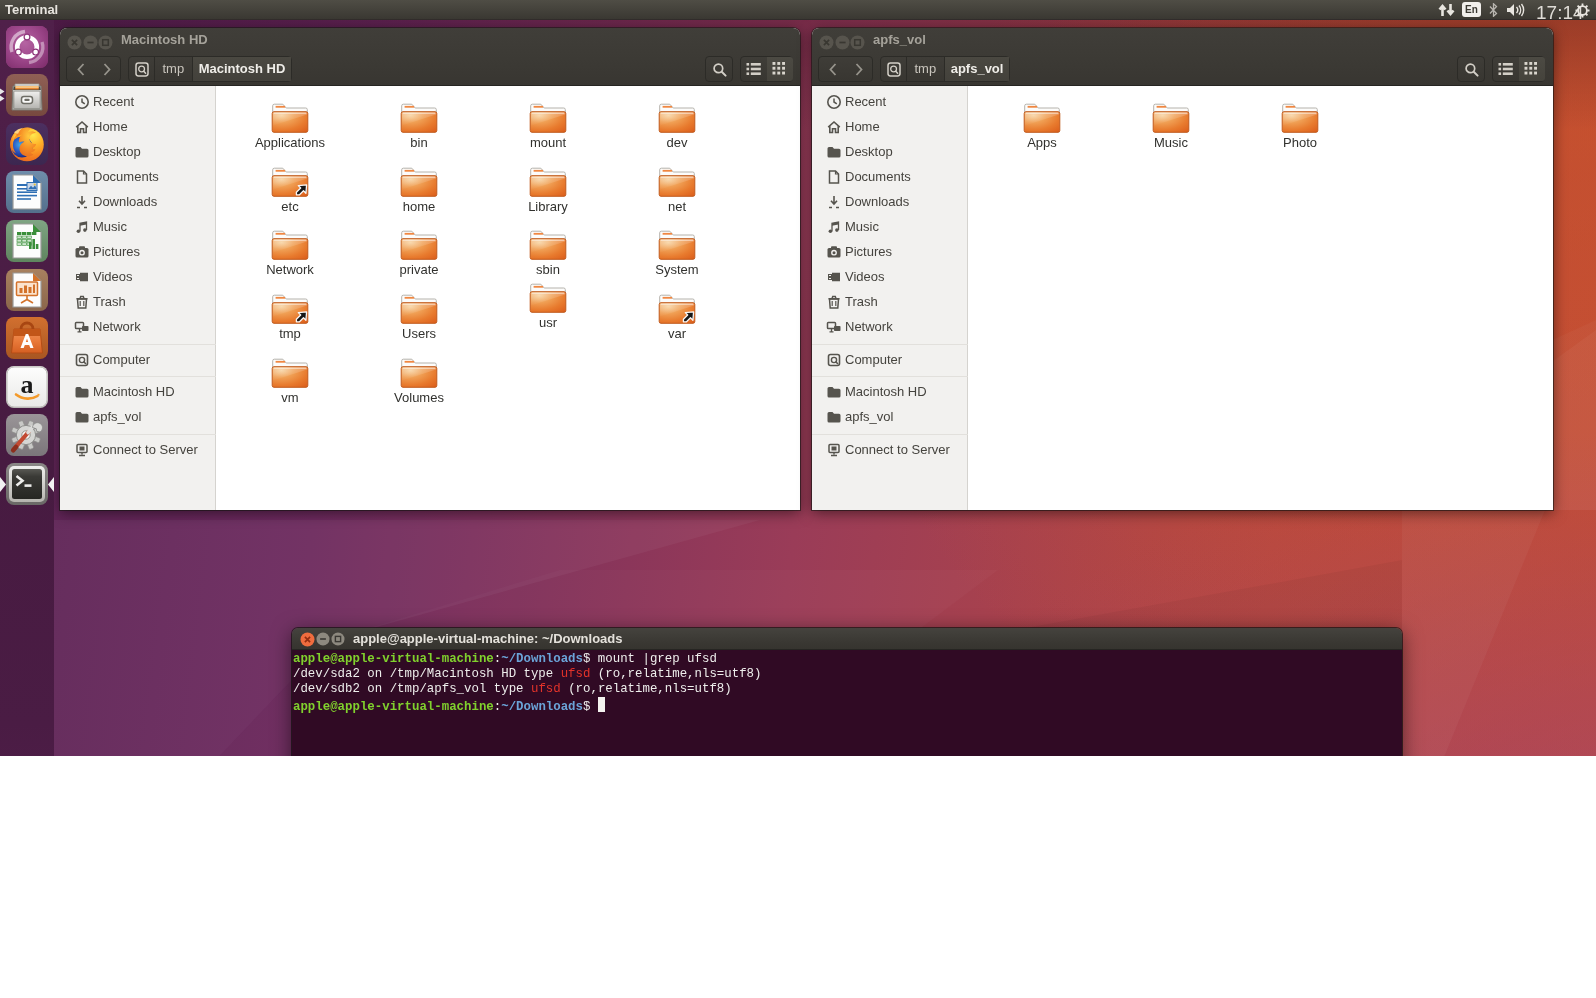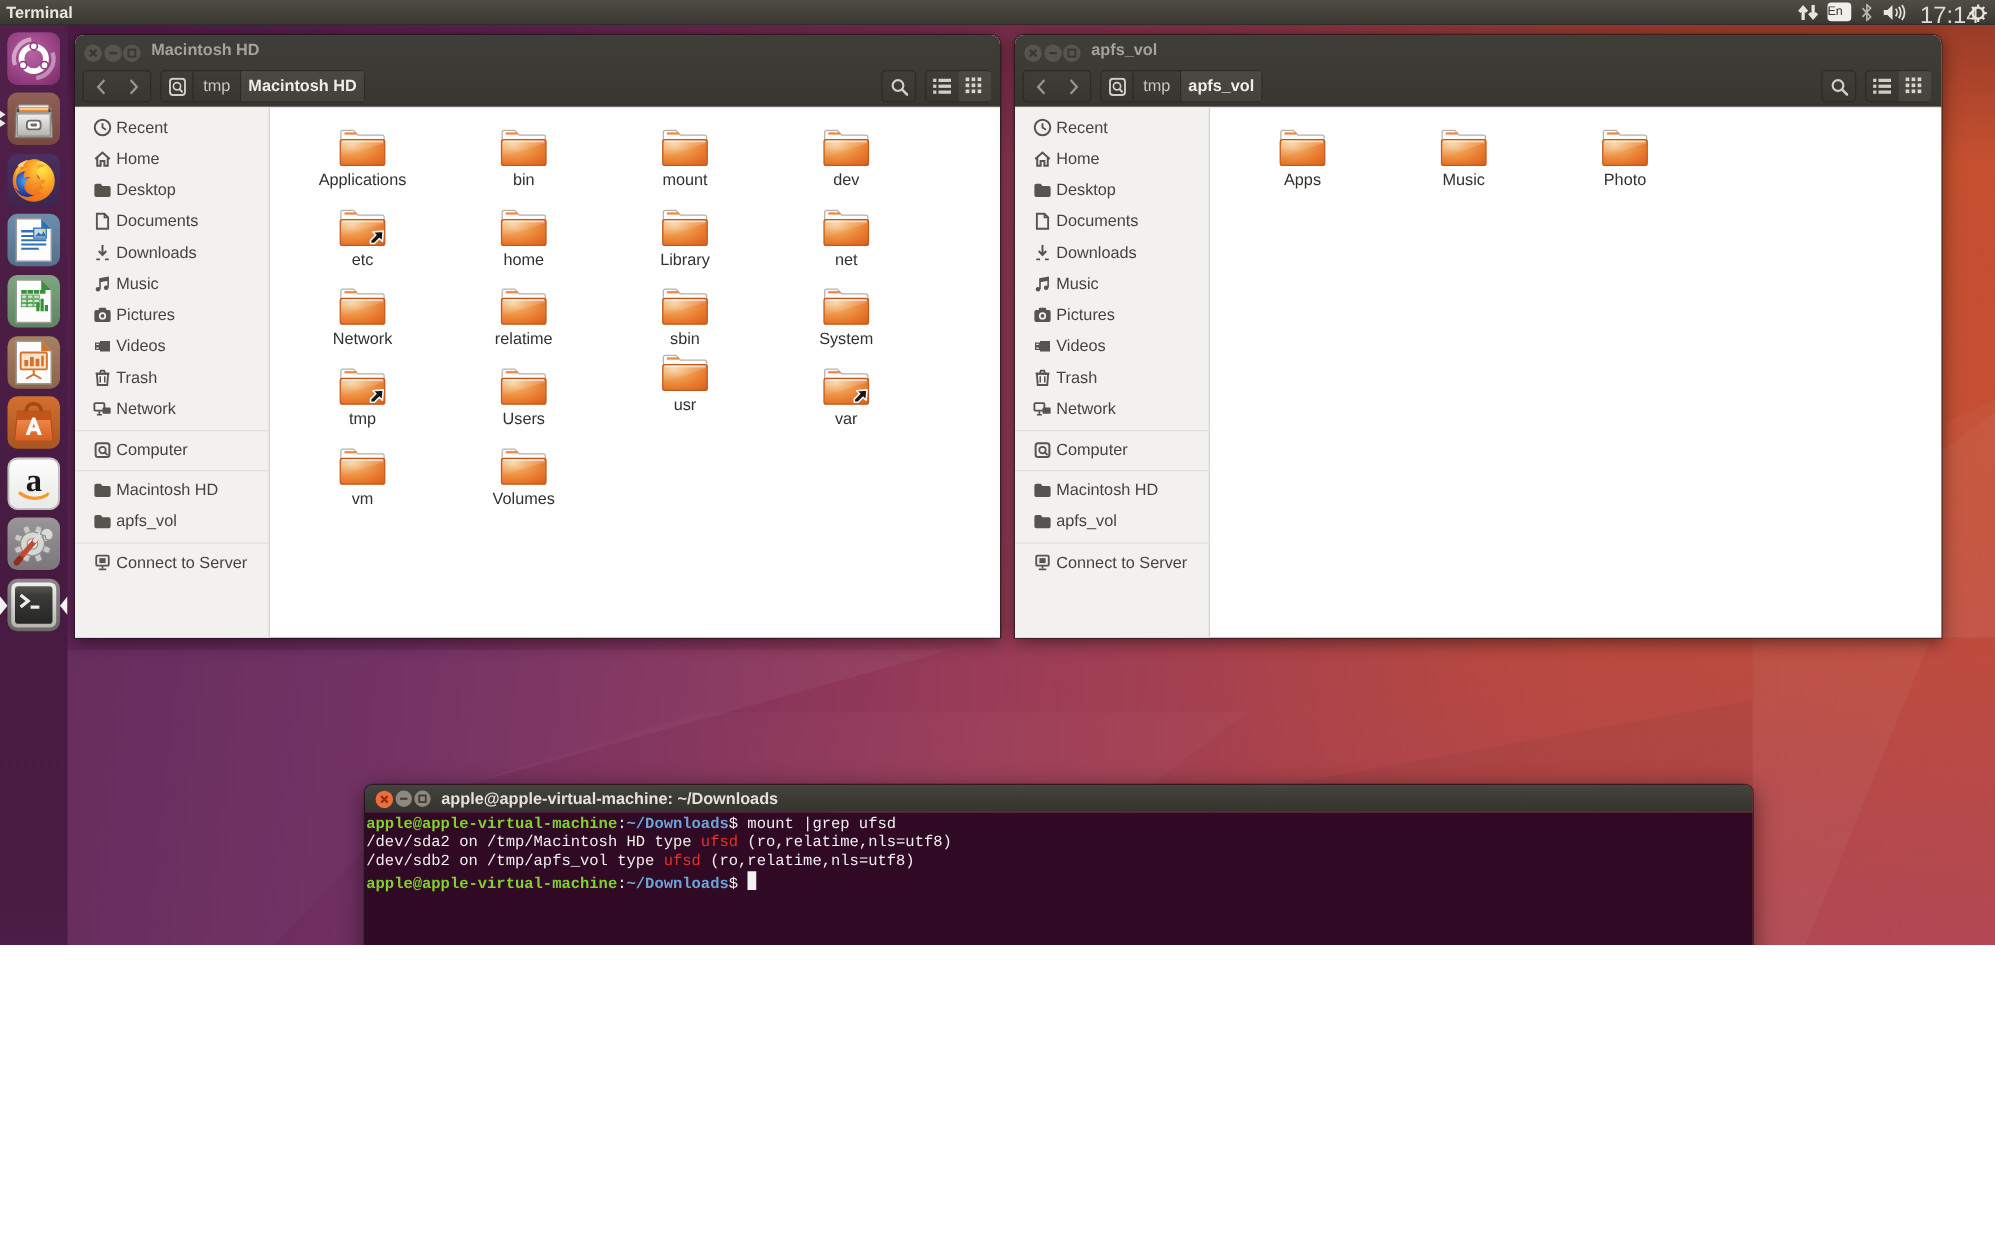--- a/index.html
+++ b/index.html
@@ -12,21 +12,21 @@
     radial-gradient(1400px 950px at 104% 103%, rgba(160,67,114,0.9), rgba(160,67,114,0) 63%),
     radial-gradient(1500px 950px at 110% 32%, rgba(200,80,48,0.7), rgba(200,80,48,0) 60%),
     linear-gradient(97deg, #5a2253 0%, #6d2a5e 22%, #9a3c58 50%, #b74841 78%, #c04c38 100%);
 }
 #facets { position:absolute; left:0; top:0; }
 #topbar { position:absolute; left:0; top:0; width:1596px; height:20px;
   background:linear-gradient(#4f4d45,#3a3832); color:#e8e5df; z-index:50; border-bottom:1px solid rgba(25,18,22,0.55); }
 #topbar .appname { position:absolute; left:5px; top:2px; font-size:13px; font-weight:bold; }
 .tb-time { position:absolute; left:1536px; top:2px; font-size:19px; color:#dfdcd6;text-align:center; }
 .tb-en { position:absolute; left:1462px; top:2px; width:19px; height:15px; background:#f1efec; border-radius:3px;
-  color:#3a3832; font-size:10px; font-weight:normal; line-height:15px; }
+  color:#3a3832; font-size:10px; font-weight:bold; text-align:center; line-height:15px; }
 #launcher { position:absolute; left:0; top:20px; width:54px; height:978px;
   background:linear-gradient(#50204a, #471b41 45%, #4a1c44 72%, #5a2152 100%); z-index:40; }
 .tile { position:absolute; left:6px; width:42px; height:42px; border-radius:8px; }
 .tile svg { position:absolute; left:0; top:0; }
 .nwin { position:absolute; width:740px; height:482px; border-radius:7px 7px 0 0;
   box-shadow:0 3px 14px rgba(0,0,0,0.5), 0 0 0 1px rgba(30,28,25,0.6); background:#fff; z-index:10; }
 .nhead { position:absolute; left:0; top:0; width:100%; height:58px;
   background:linear-gradient(#403e39 0%, #3c3a35 55%, #383631 100%);
   border-radius:7px 7px 0 0; border-bottom:1px solid #262522; }
 .wbtn { position:absolute; width:15px; height:15px; }
@@ -668,21 +668,21 @@
 <linearGradient id="fsa12" x1="0" y1="0" x2="0.25" y2="1">
 <stop offset="0" stop-color="rgba(255,255,255,0.55)"></stop>
                   <stop offset="1" stop-color="rgba(255,255,255,0)"></stop>
                 </linearGradient>
               </defs>
 <path d="M1.7 11.5 V4.8 Q1.7 3.2 3.3 3.2 H11.8 L15.2 7.0 H34.7 Q36.3 7.0 36.3 8.6 V11.5 Z" fill="#fcfcfb" stroke="#b5b2ac" stroke-width="1"></path>
 <rect x="4.6" y="4.9" width="9.5" height="1.8" fill="#f08741"></rect>
 <rect x="1.2" y="10.7" width="35.6" height="20.6" rx="1.8" fill="url(#fba12)" stroke="#c05a1d" stroke-width="1"></rect>
 <path d="M2.2 24.5 L36 13.5 V12.2 H2.2 Z" fill="url(#fsa12)" opacity="0.5"></path>
 <path d="M2.6 12.1 h32.8" stroke="rgba(255,255,255,0.65)" stroke-width="1.3"></path>
-</svg></div><div class="lbl">relatime</div></div>
+</svg></div><div class="lbl">private</div></div>
 <div class="cell" style="left:433px;top:142.4px"><div class="fic"><svg width="38" height="32" viewBox="0 0 38 32">
 <defs>
                 <radialGradient id="fba22" cx="0.26" cy="0.18" r="1.15">
 <stop offset="0" stop-color="#f6cf9a"></stop>
                   <stop offset="0.3" stop-color="#f0a055"></stop>
 <stop offset="0.62" stop-color="#e87b2e"></stop>
                   <stop offset="1" stop-color="#d95817"></stop>
                 </radialGradient>
 <linearGradient id="fsa22" x1="0" y1="0" x2="0.25" y2="1">
 <stop offset="0" stop-color="rgba(255,255,255,0.55)"></stop>

